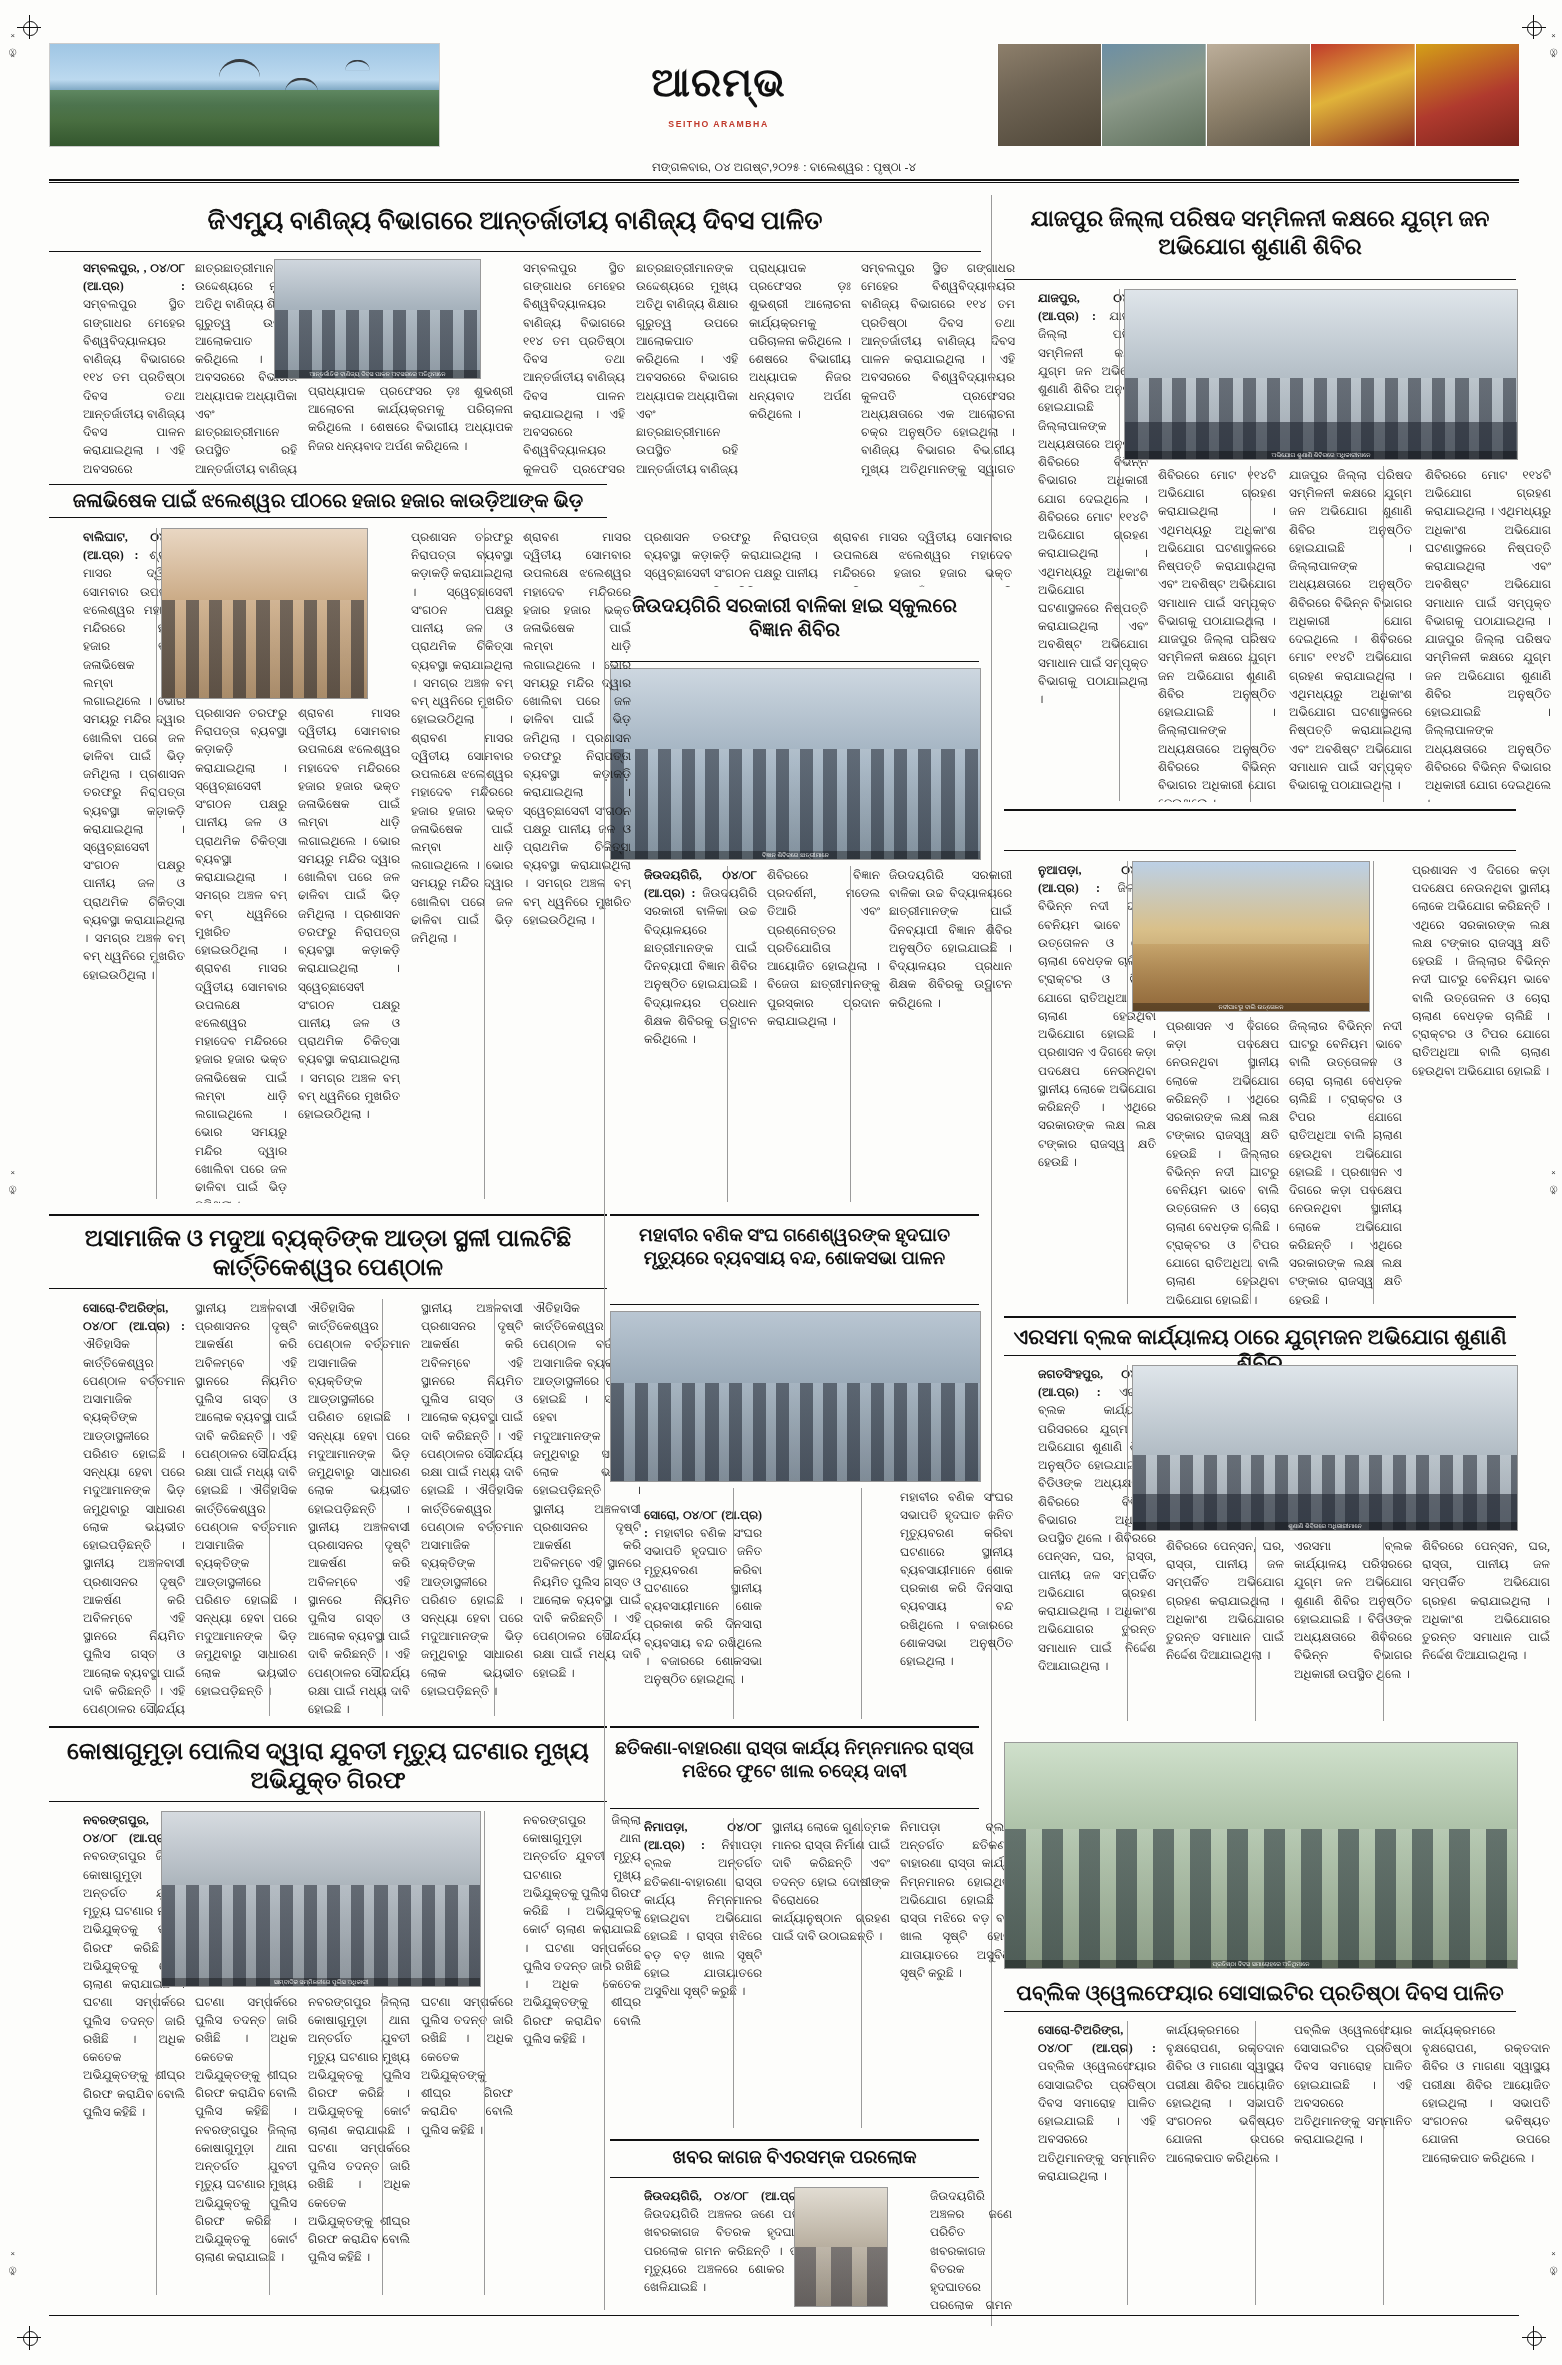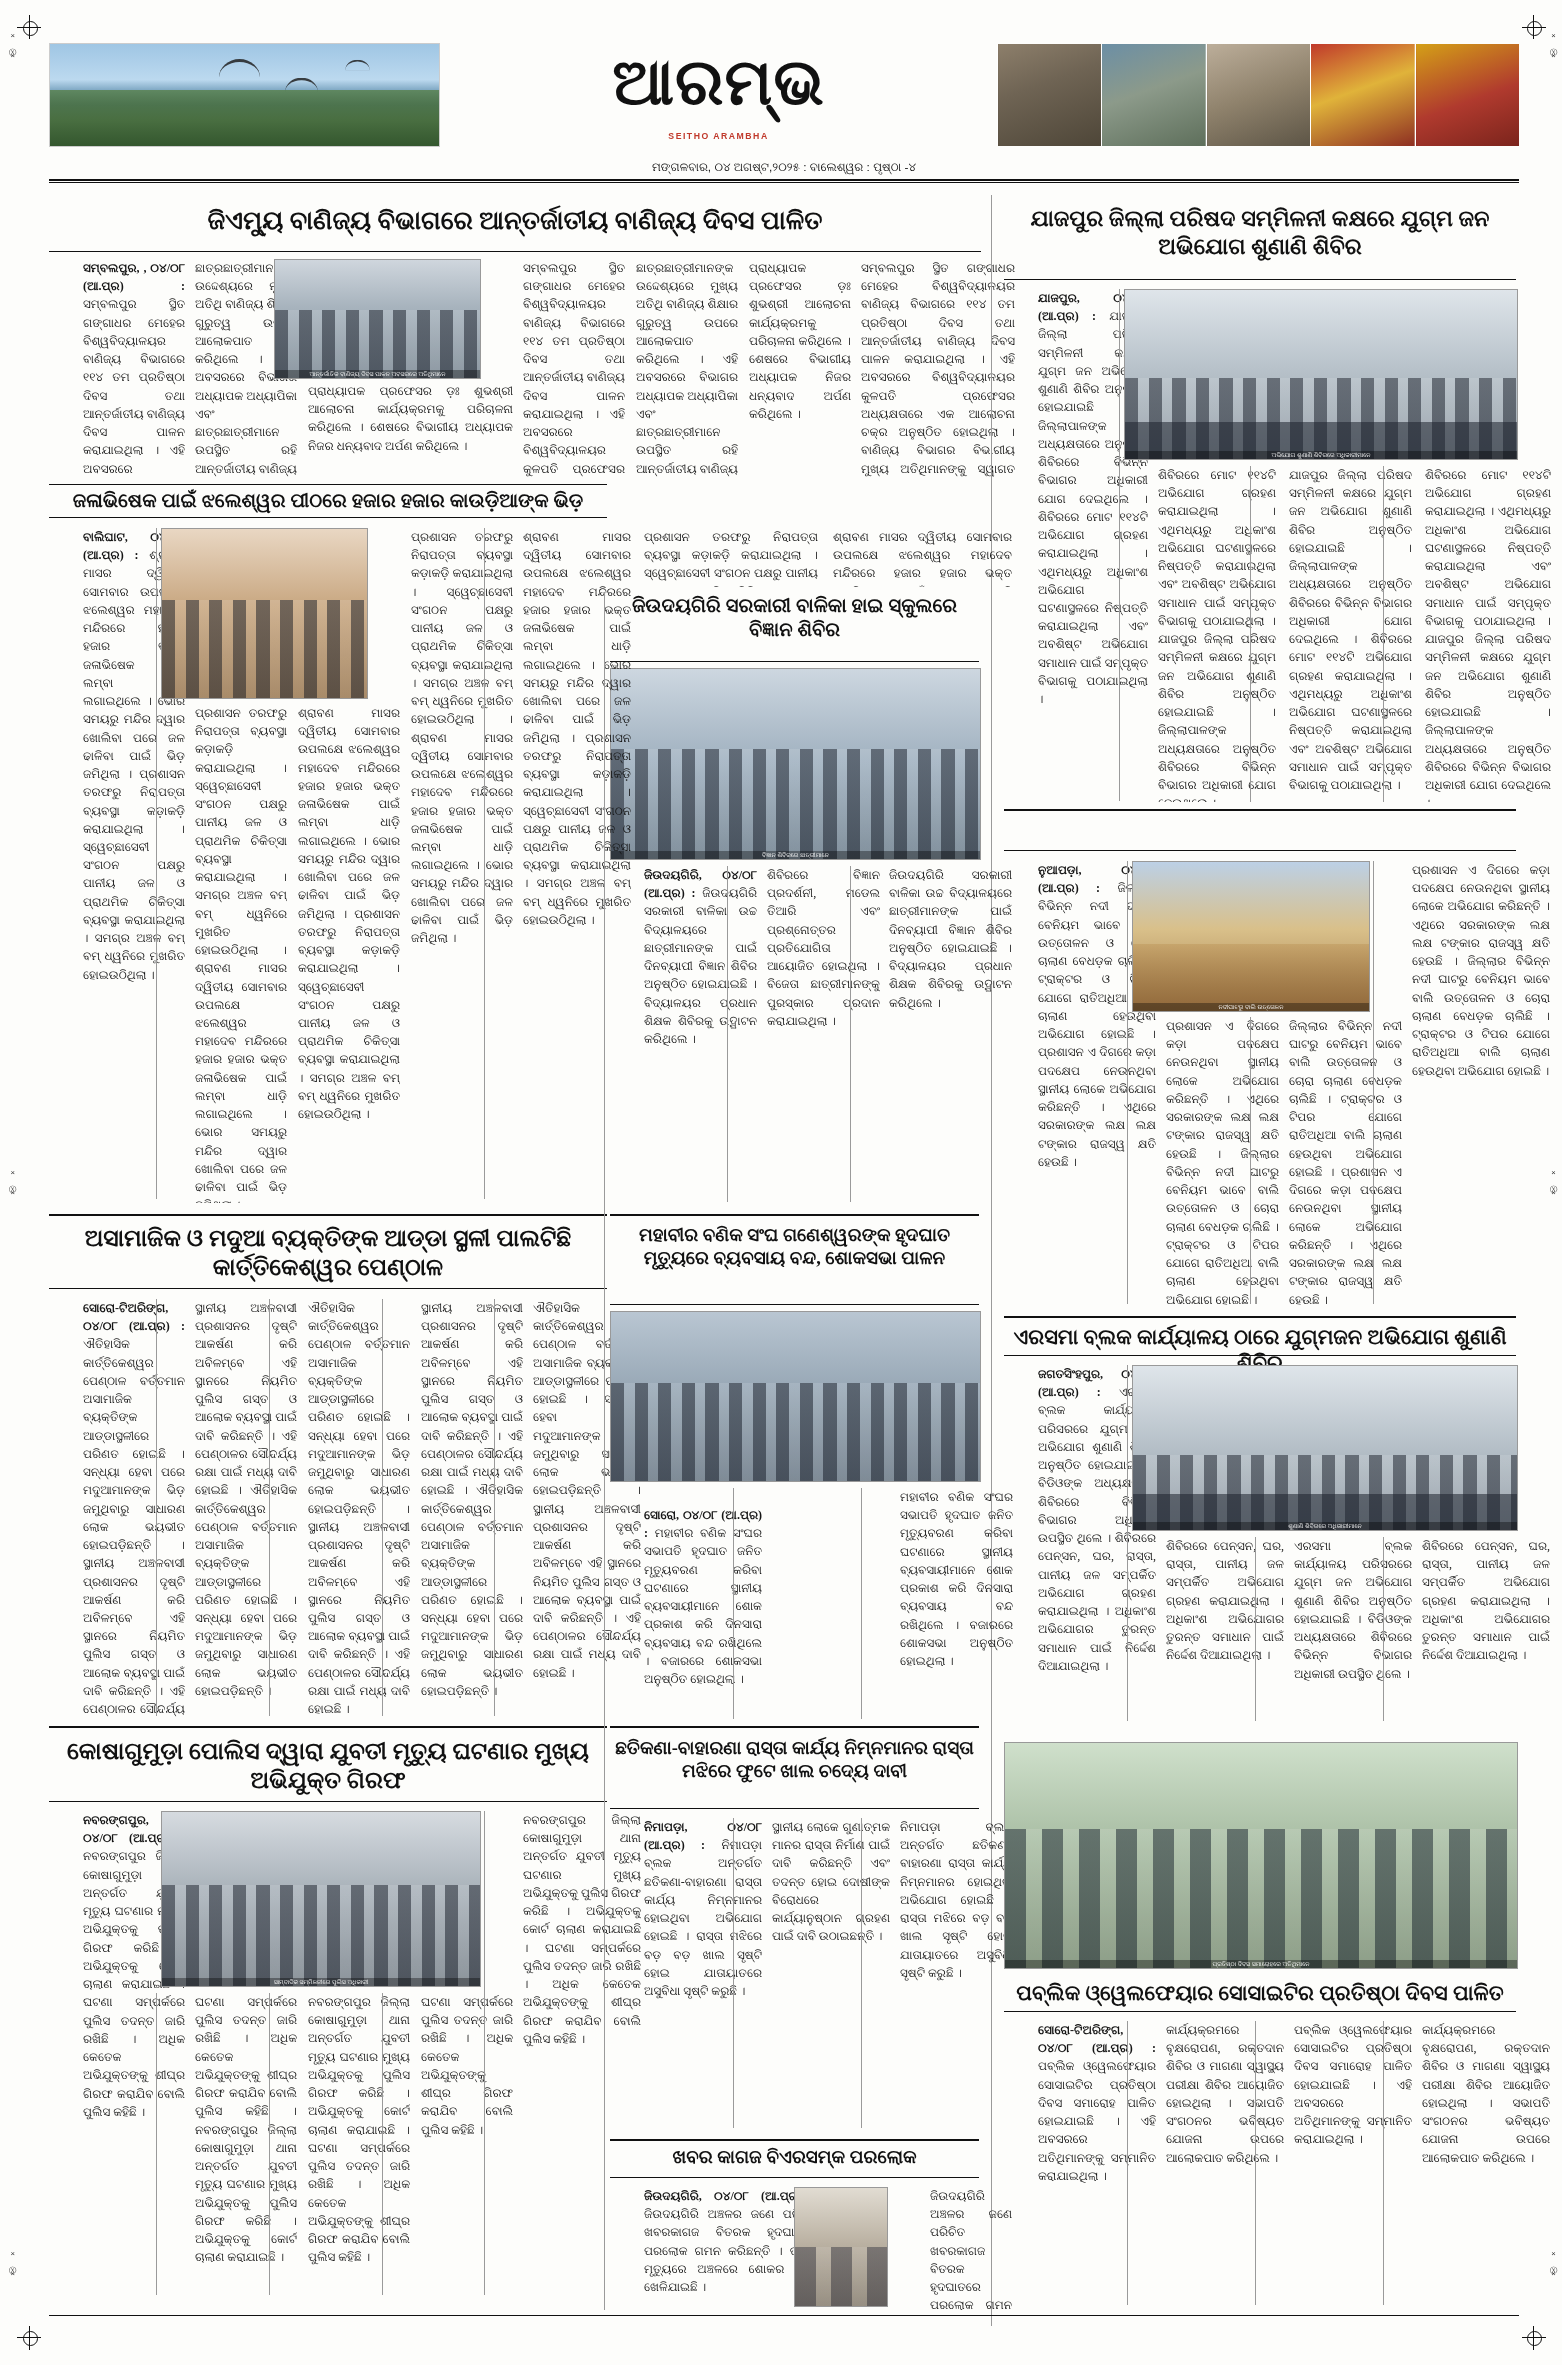--- a/index.html
+++ b/index.html
@@ -24,21 +24,21 @@
   .masthead{position:absolute;left:49px;top:31px;width:1470px;height:128px;display:flex;align-items:center;}
   .mast-photo{height:102px;border:0.5px solid #ccc;background-size:cover;background-position:center;}
   .mast-left{width:389px;
     background:
       linear-gradient(180deg,#9fc6e4 0%,#bcd9ef 35%,#6f9bb8 48%,#3f6a86 60%,#7fa66d 75%,#5a7f4c 100%);
     position:relative;overflow:hidden;}
   .mast-left:after{content:"";position:absolute;left:0;bottom:0;width:100%;height:55%;
     background:linear-gradient(180deg,rgba(90,130,80,.85),rgba(50,85,45,.95));}
   .bird{position:absolute;width:41px;height:15.4px;border-top:3.1px solid #222;border-radius:50%/100% 100% 0 0;opacity:.85;}
   .mast-center{flex:1;text-align:center;padding:0 10.2px;}
-  .mast-title{font-family:"Liberation Serif",serif;font-weight:bold;font-size:64px;letter-spacing:1px;color:#111;line-height:1.05;}
+  .mast-title{font-family:"Liberation Serif",serif;font-weight:bold;font-size:40px;letter-spacing:1px;color:#111;line-height:1.05;}
   .mast-sub{font-size:8.7px;letter-spacing:1.5px;color:#c0392b;font-weight:bold;margin-top:15px;}
   .mast-right{width:522px;display:flex;}
   .mast-right>div{flex:1;height:102px;border-left:1px solid #fff;background-size:cover;background-position:center;}
   .temple1{background:linear-gradient(160deg,#8d7f6b,#6f6454 40%,#4e4638 100%);}
   .temple2{background:linear-gradient(160deg,#6c8fa5,#8c9a8a 45%,#5e6f5b 100%);}
   .temple3{background:linear-gradient(160deg,#bcae9a,#8f826c 50%,#5d5546 100%);}
   .dancer{background:linear-gradient(160deg,#c0392b,#e0b33a 45%,#8e2f22 100%);}
   .dancer2{background:linear-gradient(160deg,#d4a017,#b03a2e 55%,#7b241c 100%);}
 
   .datestrip{position:absolute;left:49px;top:160px;width:1470px;text-align:center;font-size:11.8px;color:#111;}

